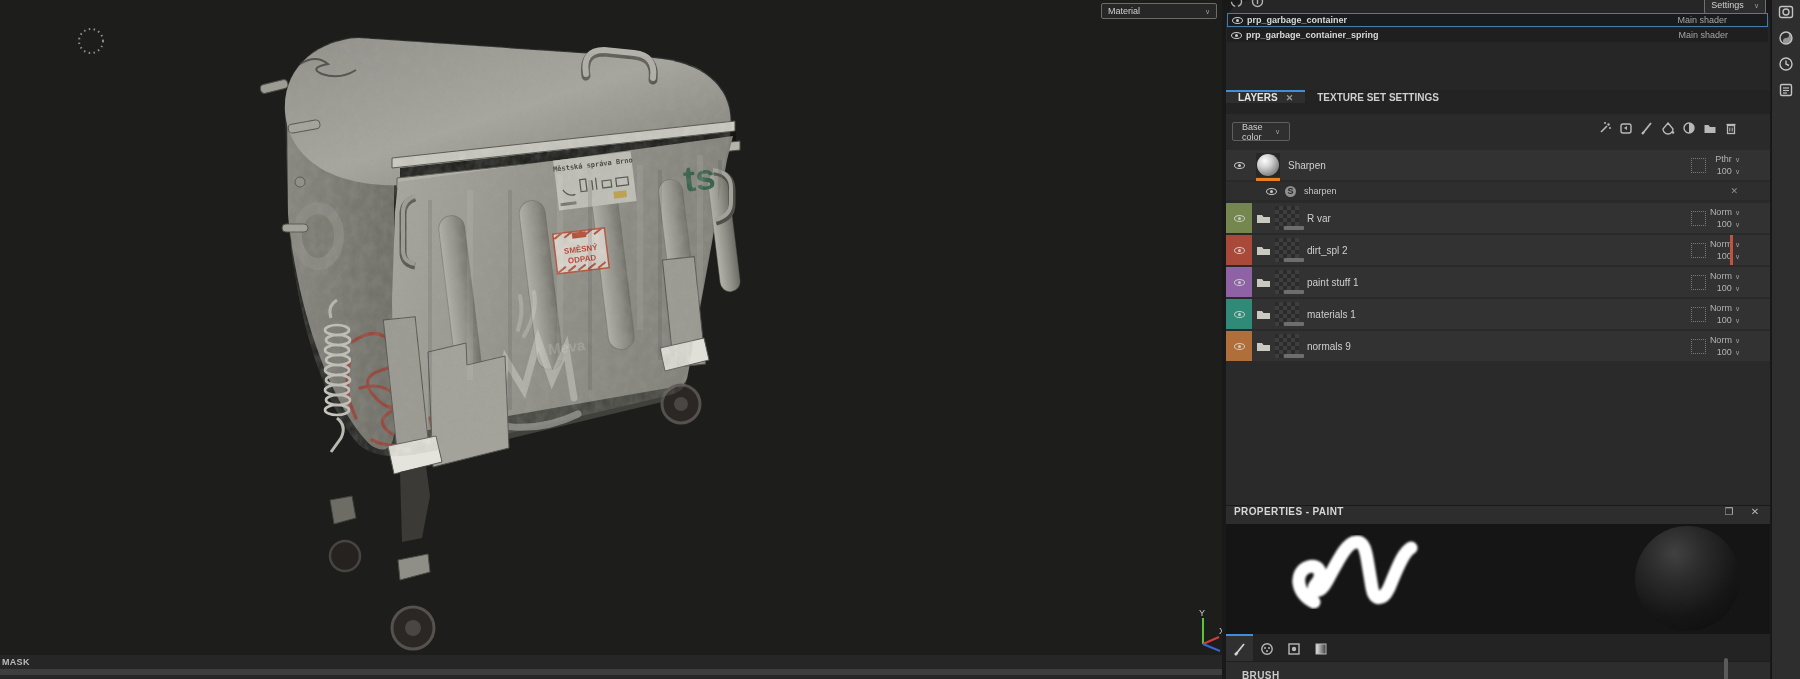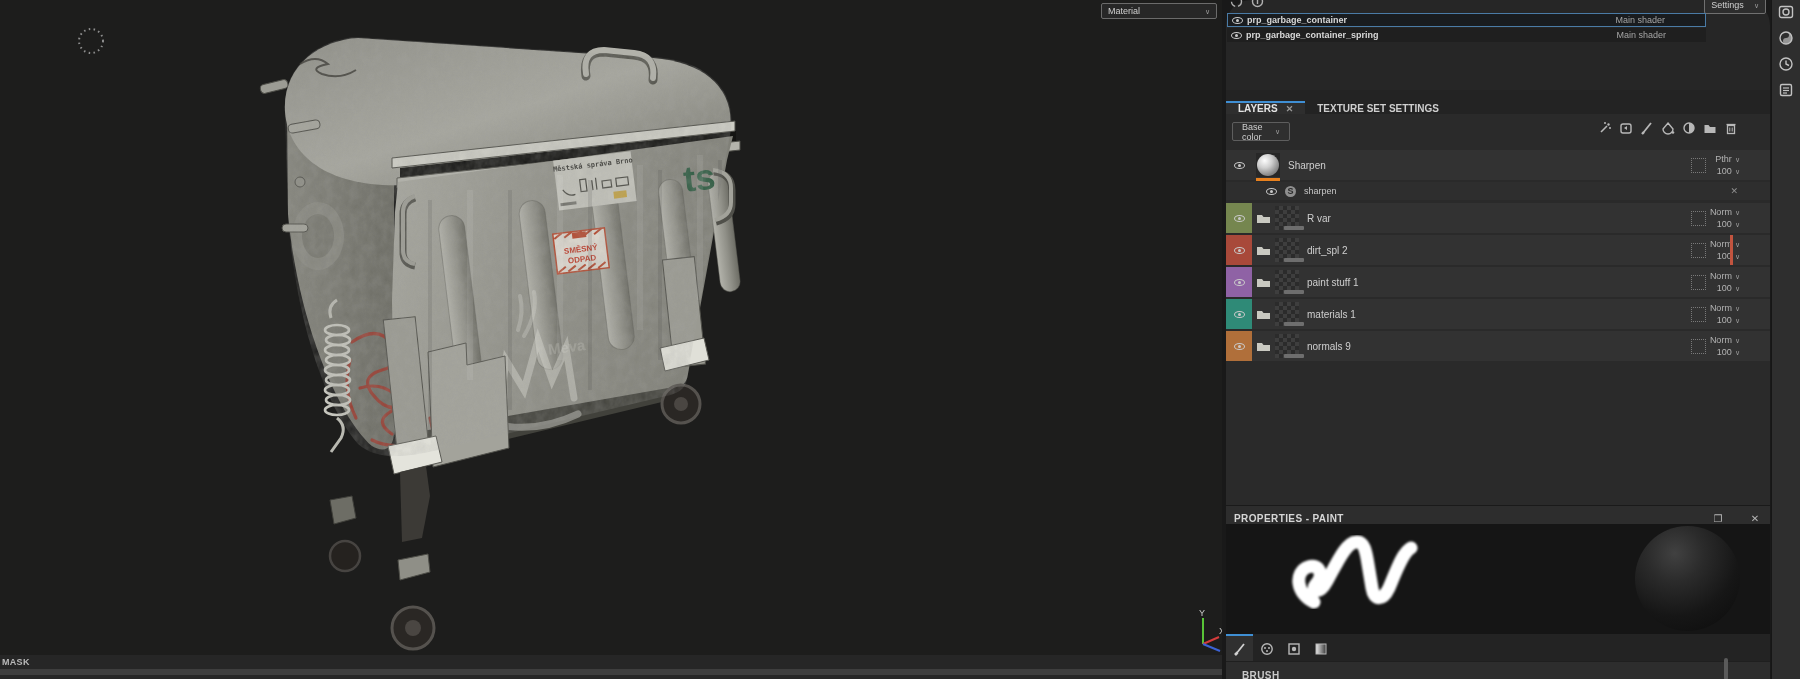--- a/index.html
+++ b/index.html
@@ -19,29 +19,29 @@
   #mask-bar{position:absolute;left:0;top:655px;width:1222px;height:24px;background:#262626;}
   #mask-bar .mask-title{position:absolute;left:2px;top:2px;font-size:9px;font-weight:bold;color:#b9b9b9;letter-spacing:.3px;}
   #mask-bar .mask-strip{position:absolute;left:0;top:14px;width:100%;height:6px;background:#3e3e3e;}
   
   #dock{position:absolute;left:1226px;top:0;width:544px;height:679px;background:#262626;border-radius:25px;}
   
   #tsl-icons{position:absolute;left:4px;top:0;height:10px;overflow:hidden;display:flex;gap:8px;}
   #tsl-icons svg{margin-top:-5px;}
   #settings-btn{position:absolute;right:4px;top:-4px;height:16px;border:1px solid #707070;border-radius:2px;
     display:flex;align-items:center;gap:10px;padding:0 6px;font-size:9px;color:#d0d0d0;background:#2d2d2d;}
-  .ts-row{position:absolute;left:1px;width:479px;height:14px;background:#1f1f1f;display:flex;align-items:center;
+  .ts-row{position:absolute;left:1px;width:541px;height:14px;background:#1f1f1f;display:flex;align-items:center;
     box-sizing:border-box;padding:0 40px 0 4px;font-size:9px;}
   .ts-row.sel{border:1px solid #4a7ba6;background:#191c1f;}
   .ts-row .name{font-weight:bold;color:#d8d8d8;margin-left:4px;flex:1;}
   .ts-row .shader{color:#a5a5a5;}
   .eye{width:11px;height:7px;border:1px solid #c9c9c9;border-radius:50%;position:relative;flex:none;display:inline-block;box-sizing:border-box;}
   .eye::after{content:"";position:absolute;left:50%;top:50%;width:3px;height:3px;margin:-1.5px 0 0 -1.5px;border-radius:50%;background:#c9c9c9;}
   
-  #panel-tabs{position:absolute;left:0;top:90px;width:100%;height:24px;display:flex;align-items:flex-end;background:#232323;}
+  #panel-tabs{position:absolute;left:0;top:90px;width:100%;height:24px;display:flex;align-items:flex-start;background:#232323;}
   .ptab{display:flex;align-items:center;gap:8px;padding:0 12px;font-size:10px;font-weight:bold;color:#cfcfcf;background:#232323;border-top:2px solid transparent;box-sizing:border-box;}
   .ptab.active{background:#2e2e2e;border-top:2px solid #3f8fd4;color:#e4e4e4;}
   .ptab .x{color:#9a9a9a;font-size:9px;}
   
   #layers-body{position:absolute;left:0;top:114px;width:100%;height:391px;background:#2a2a2a;}
   #channel-dd{position:absolute;left:6px;top:8px;width:58px;height:19px;border:1px solid #5e5e5e;border-radius:2px;
     background:#2f2f2f;display:flex;align-items:center;padding:0 9px;box-sizing:border-box;font-size:9px;color:#cfcfcf;}
   #channel-dd .lbl{flex:1;}
   #layer-toolbar{position:absolute;right:32px;top:6px;display:flex;gap:6px;align-items:center;}
   #layer-toolbar .tbtn{width:15px;height:15px;display:flex;align-items:center;justify-content:center;}
@@ -62,21 +62,21 @@
   .redmark{position:absolute;right:37px;top:0;width:3px;height:100%;}
   .fx-row{position:relative;width:100%;height:18px;background:#2e2e2e;margin-bottom:3px;display:flex;align-items:center;padding-left:40px;box-sizing:border-box;}
   .sbadge{width:11px;height:11px;margin-left:8px;border-radius:50%;background:#8f8f8f;color:#2a2a2a;font-size:9px;font-weight:bold;
     display:flex;align-items:center;justify-content:center;flex:none;}
   .sbadge::before{content:"S";}
   .fx-row .lname{font-size:9px;color:#c6c6c6;margin-left:8px;flex:1;}
   .fx-row .x{margin-right:32px;color:#8f8f8f;font-size:9px;}
   .minibar{width:20px;height:4px;background:#6e6e6e;border-radius:1px;position:absolute;left:30px;bottom:3px;}
   
   #props{position:absolute;left:0;top:505px;width:100%;height:174px;background:#2d2d2d;border-top:1px solid #1a1a1a;}
-  #props-header{height:18px;display:flex;align-items:flex-end;padding:0 8px;gap:23px;}
+  #props-header{height:18px;display:flex;align-items:flex-start;padding:0 8px;gap:12px;}
   #props-header .title{font-size:10px;font-weight:bold;color:#d6d6d6;letter-spacing:.4px;flex:1;}
   #props-header .hicon{color:#b5b5b5;font-size:10px;width:14px;text-align:center;}
   #preview{position:relative;height:110px;background:#151515;overflow:hidden;}
   #stroke-preview{position:absolute;left:30px;top:2px;}
   #sphere-preview{position:absolute;right:30px;top:2px;width:105px;height:105px;border-radius:50%;
     background:radial-gradient(circle at 38% 26%, #414141 0%, #2b2b2b 28%, #161616 62%, #0b0b0b 100%);}
   #tool-tabs{height:27px;background:#232323;display:flex;align-items:stretch;}
   .ttab{width:27px;display:flex;align-items:center;justify-content:center;border-top:2px solid transparent;box-sizing:border-box;}
   .ttab.active{background:#303030;border-top:2px solid #3f8fd4;}
   #brush-header{height:19px;background:#2d2d2d;border-top:1px solid #1f1f1f;display:flex;align-items:flex-end;padding:0 16px 2px;}

